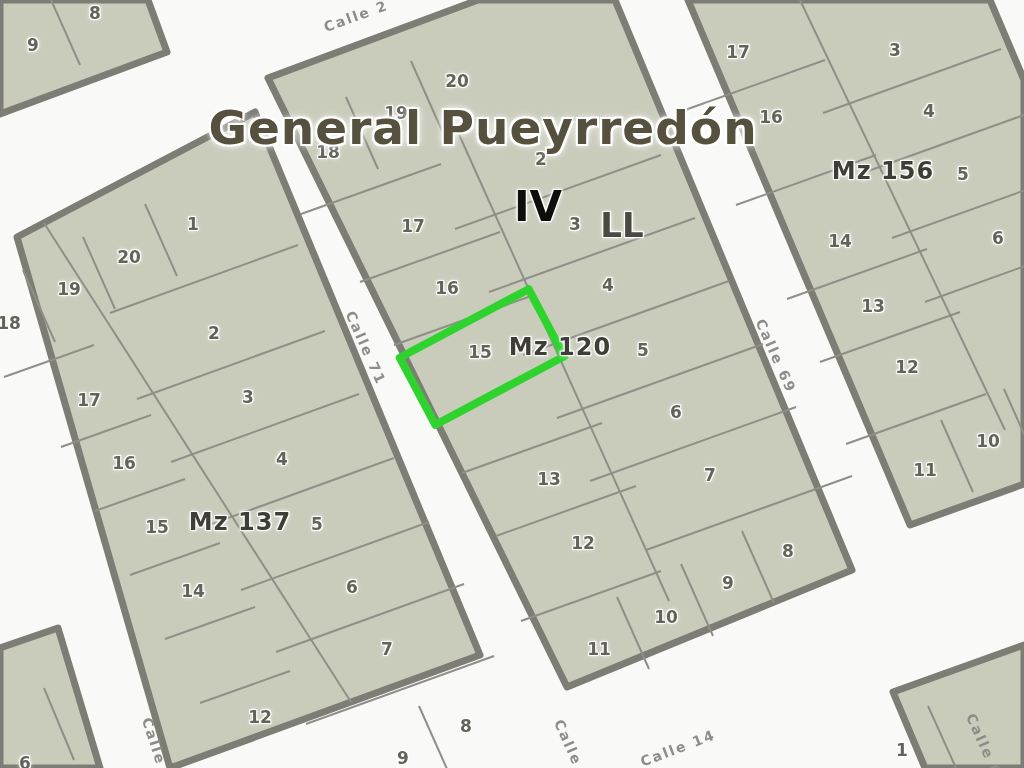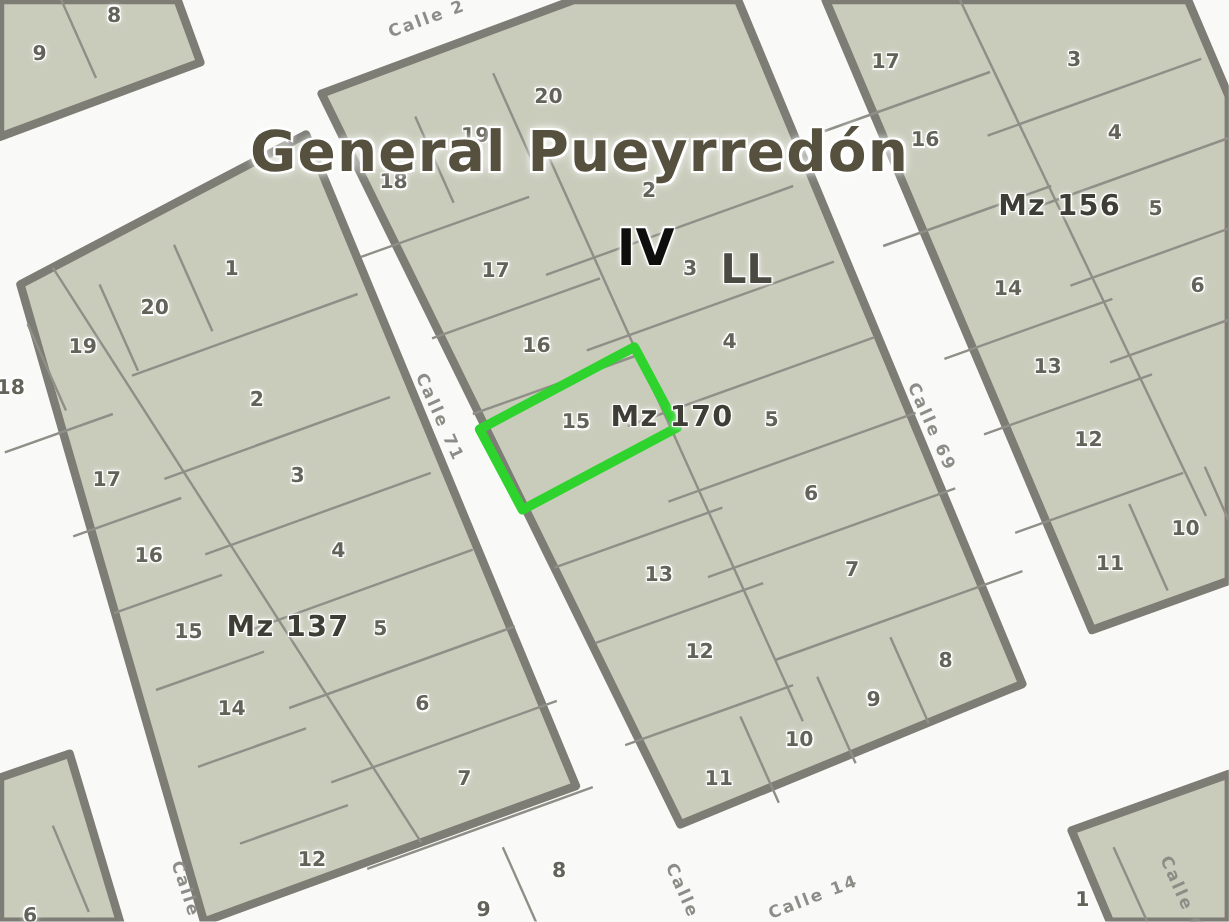--- a/index.html
+++ b/index.html
@@ -147,21 +147,21 @@
   <span class="lbl lot" style="left:998px;top:238px">6</span>
   <span class="lbl lot" style="left:873px;top:306px">13</span>
   <span class="lbl lot" style="left:907px;top:367px">12</span>
   <span class="lbl lot" style="left:988px;top:441px">10</span>
   <span class="lbl lot" style="left:925px;top:470px">11</span>
 
   <span class="lbl lot" style="left:25px;top:763px">6</span>
   <span class="lbl lot" style="left:902px;top:750px">1</span>
 
   <span class="lbl mz" style="left:240px;top:522px">Mz 137</span>
-  <span class="lbl mz" style="left:560px;top:347px">Mz 170</span>
+  <span class="lbl mz" style="left:560px;top:347px">Mz 120</span>
   <span class="lbl mz" style="left:883px;top:171px">Mz 156</span>
 
   <span class="lbl street" style="left:356px;top:16px;transform:translate(-50%,-50%) rotate(-20deg)">Calle 2</span>
   <span class="lbl street" style="left:366px;top:348px;transform:translate(-50%,-50%) rotate(66deg)">Calle 71</span>
   <span class="lbl street" style="left:776px;top:356px;transform:translate(-50%,-50%) rotate(66deg)">Calle 69</span>
   <span class="lbl street" style="left:157px;top:750px;transform:translate(-50%,-50%) rotate(72deg)">Calle 7</span>
   <span class="lbl street" style="left:572px;top:751px;transform:translate(-50%,-50%) rotate(66deg)">Calle 7</span>
   <span class="lbl street" style="left:678px;top:748px;transform:translate(-50%,-50%) rotate(-21deg)">Calle 14</span>
   <span class="lbl street" style="left:984px;top:745px;transform:translate(-50%,-50%) rotate(66deg)">Calle 6</span>
 

